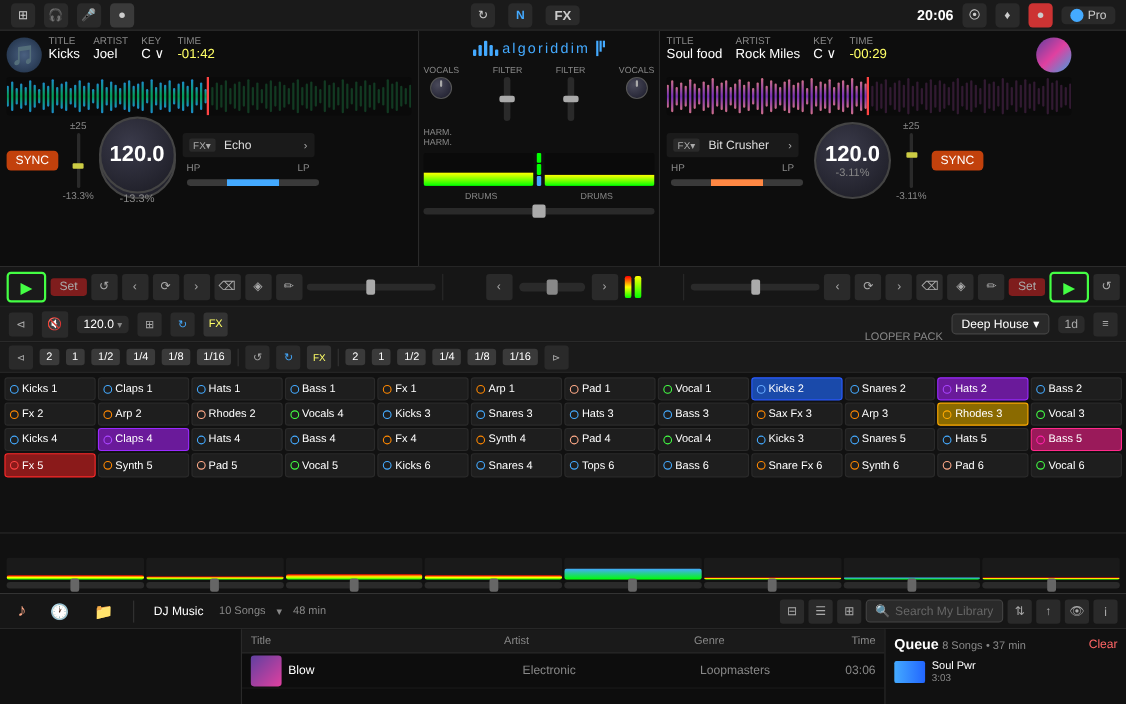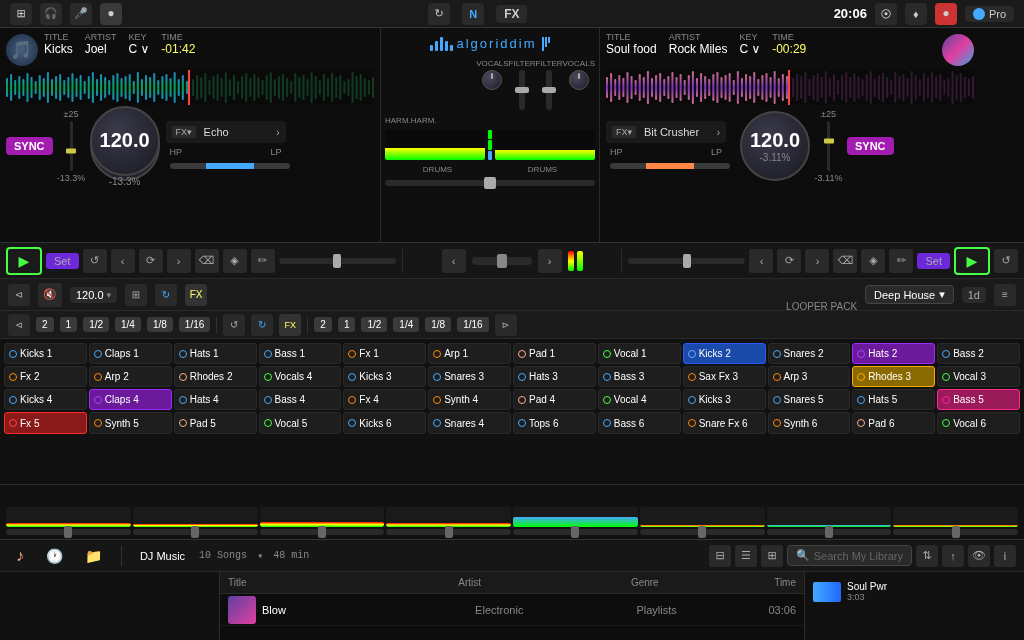--- a/index.html
+++ b/index.html
@@ -83,23 +83,23 @@
 
     .waveform-container {
       height: 40px;
       background: #0a0a0a;
       border-radius: 3px;
       margin: 3px 0;
       position: relative;
       overflow: hidden;
     }
     .sync-btn {
-      background: #a21caf;
+      background: #c2410c;
       color: #fff;
-      font-weight: bold;
+      font-weight: normal;
       font-size: 11px;
       padding: 3px 8px;
       border-radius: 4px;
       cursor: pointer;
     }
     .bpm-knob {
       width: 70px; height: 70px;
       border-radius: 50%;
       background: radial-gradient(circle at 40% 35%, #3a3a4a, #1a1a22);
       border: 2px solid #444;
@@ -182,21 +182,21 @@
     }
     .play-btn-large.green { border-color: #4f4; color: #4f4; }
     .transport-btn {
       width: 24px; height: 24px;
       background: #2a2a2a;
       border-radius: 3px;
       display: flex; align-items: center; justify-content: center;
       cursor: pointer; font-size: 11px; color: #aaa;
     }
     .set-btn {
-      background: #6d28d9; border-radius: 3px;
+      background: #7f1d1d; border-radius: 3px;
       padding: 2px 8px; font-size: 11px; color: #aaa;
       cursor: pointer;
     }
     .pitch-slider {
       width: 80px; height: 6px;
       background: #2a2a2a; border-radius: 3px;
       position: relative;
     }
     .pitch-thumb {
       width: 8px; height: 14px;
@@ -376,21 +376,21 @@
       border-radius: 4px;
       cursor: pointer;
       color: #888;
       font-size: 12px;
     }
     .lib-tab.active { color: #fa8; }
     .lib-collection {
       font-size: 11px; color: #fff; font-weight: 500;
       padding: 4px 8px;
     }
-    .lib-collection-info { font-size: 10px; color: #888; font-family: Liberation Mono, monospace; }
+    .lib-collection-info { font-size: 10px; color: #888; }
     .lib-search {
       margin-left: auto;
       background: #2a2a2a;
       border: 1px solid #444;
       border-radius: 4px;
       padding: 3px 8px;
       font-size: 11px;
       color: #aaa;
       display: flex;
       align-items: center;
@@ -776,21 +776,21 @@
         <div class="algo-bar" style="height:6px;"></div>
       </div>
       <span style="font-size:13px; color:#4af; letter-spacing:2px;">algoriddim</span>
       <div style="display:flex; gap:1px; margin-left:2px;">
         <div style="width:2px; height:14px; background:#4af;"></div>
         <div style="width:2px; height:10px; background:#4af;"></div>
         <div style="width:2px; height:6px; background:#4af;"></div>
       </div>
     </div>
 
-    <div style="display:flex; width:100%; justify-content:flex-end; margin:4px 0;">
+    <div style="display:flex; width:100%; justify-content:space-between; margin:4px 0;">
       <div style="display:flex; flex-direction:column; align-items:center; gap:2px;">
         <span style="font-size:8px; color:#888;">VOCALS</span>
         <div class="knob-circle" style="width:20px; height:20px;"></div>
       </div>
       <div style="display:flex; flex-direction:column; align-items:center; gap:2px;">
         <span style="font-size:8px; color:#888;">FILTER</span>
         <div class="filter-track" style="width:6px; height:40px;">
           <div class="filter-thumb"></div>
         </div>
       </div>
@@ -799,21 +799,21 @@
         <div class="filter-track" style="width:6px; height:40px;">
           <div class="filter-thumb"></div>
         </div>
       </div>
       <div style="display:flex; flex-direction:column; align-items:center; gap:2px;">
         <span style="font-size:8px; color:#888;">VOCALS</span>
         <div class="knob-circle" style="width:20px; height:20px;"></div>
       </div>
     </div>
 
-    <div style="display:flex; width:100%; justify-content:flex-start; margin:2px 0;">
+    <div style="display:flex; width:100%; justify-content:flex-start; margin:2px 0;flex-direction:column;">
       <span style="font-size:8px; color:#888;">HARM.</span>
       <span style="font-size:8px; color:#888;">HARM.</span>
     </div>
 
     <div style="display:flex; gap:3px; width:100%; align-items:flex-end; margin: 3px 0;">
       <div style="flex:1; height:30px; background:#0a0a0a; border-radius:2px; position:relative; overflow:hidden;">
         <div style="position:absolute; bottom:0; left:0; right:0; height:40%; background: linear-gradient(0deg,#0f0,#ff0);"></div>
       </div>
       <div style="width:4px; height:30px; display:flex; flex-direction:column; gap:1px;">
         <div style="flex:1; background:#0f0; border-radius:1px;"></div>
@@ -1401,26 +1401,36 @@
         <span class="lib-col-title">Title</span>
         <span class="lib-col-artist">Artist</span>
         <span class="lib-col-genre">Genre</span>
         <span class="lib-col-time">Time</span>
       </div>
 
       <div class="lib-track-row">
         <div class="track-thumb"></div>
         <span class="track-title">Blow</span>
         <span class="track-artist">Electronic</span>
-        <span class="track-genre">Playlists</span>
+        <span class="track-genre">Loopmasters</span>
         <span class="track-time">03:06</span>
       </div>
     </div>
 
     <div class="queue-panel">
+      <div class="queue-header">
+        <div>
+          <span class="queue-title">Queue</span>
+          <span class="queue-info"> </span>
+          <span class="queue-info">8 Songs</span>
+          <span class="queue-info"> • </span>
+          <span class="queue-info">37 min</span>
+        </div>
+        <span class="queue-clear">Clear</span>
+      </div>
       <div class="queue-track">
         <div class="queue-track-bar"></div>
         <div class="queue-track-info">
           <div class="queue-track-title">Soul Pwr</div>
           <div class="queue-track-time">3:03</div>
         </div>
       </div>
     </div>
   </div>
 </div>

